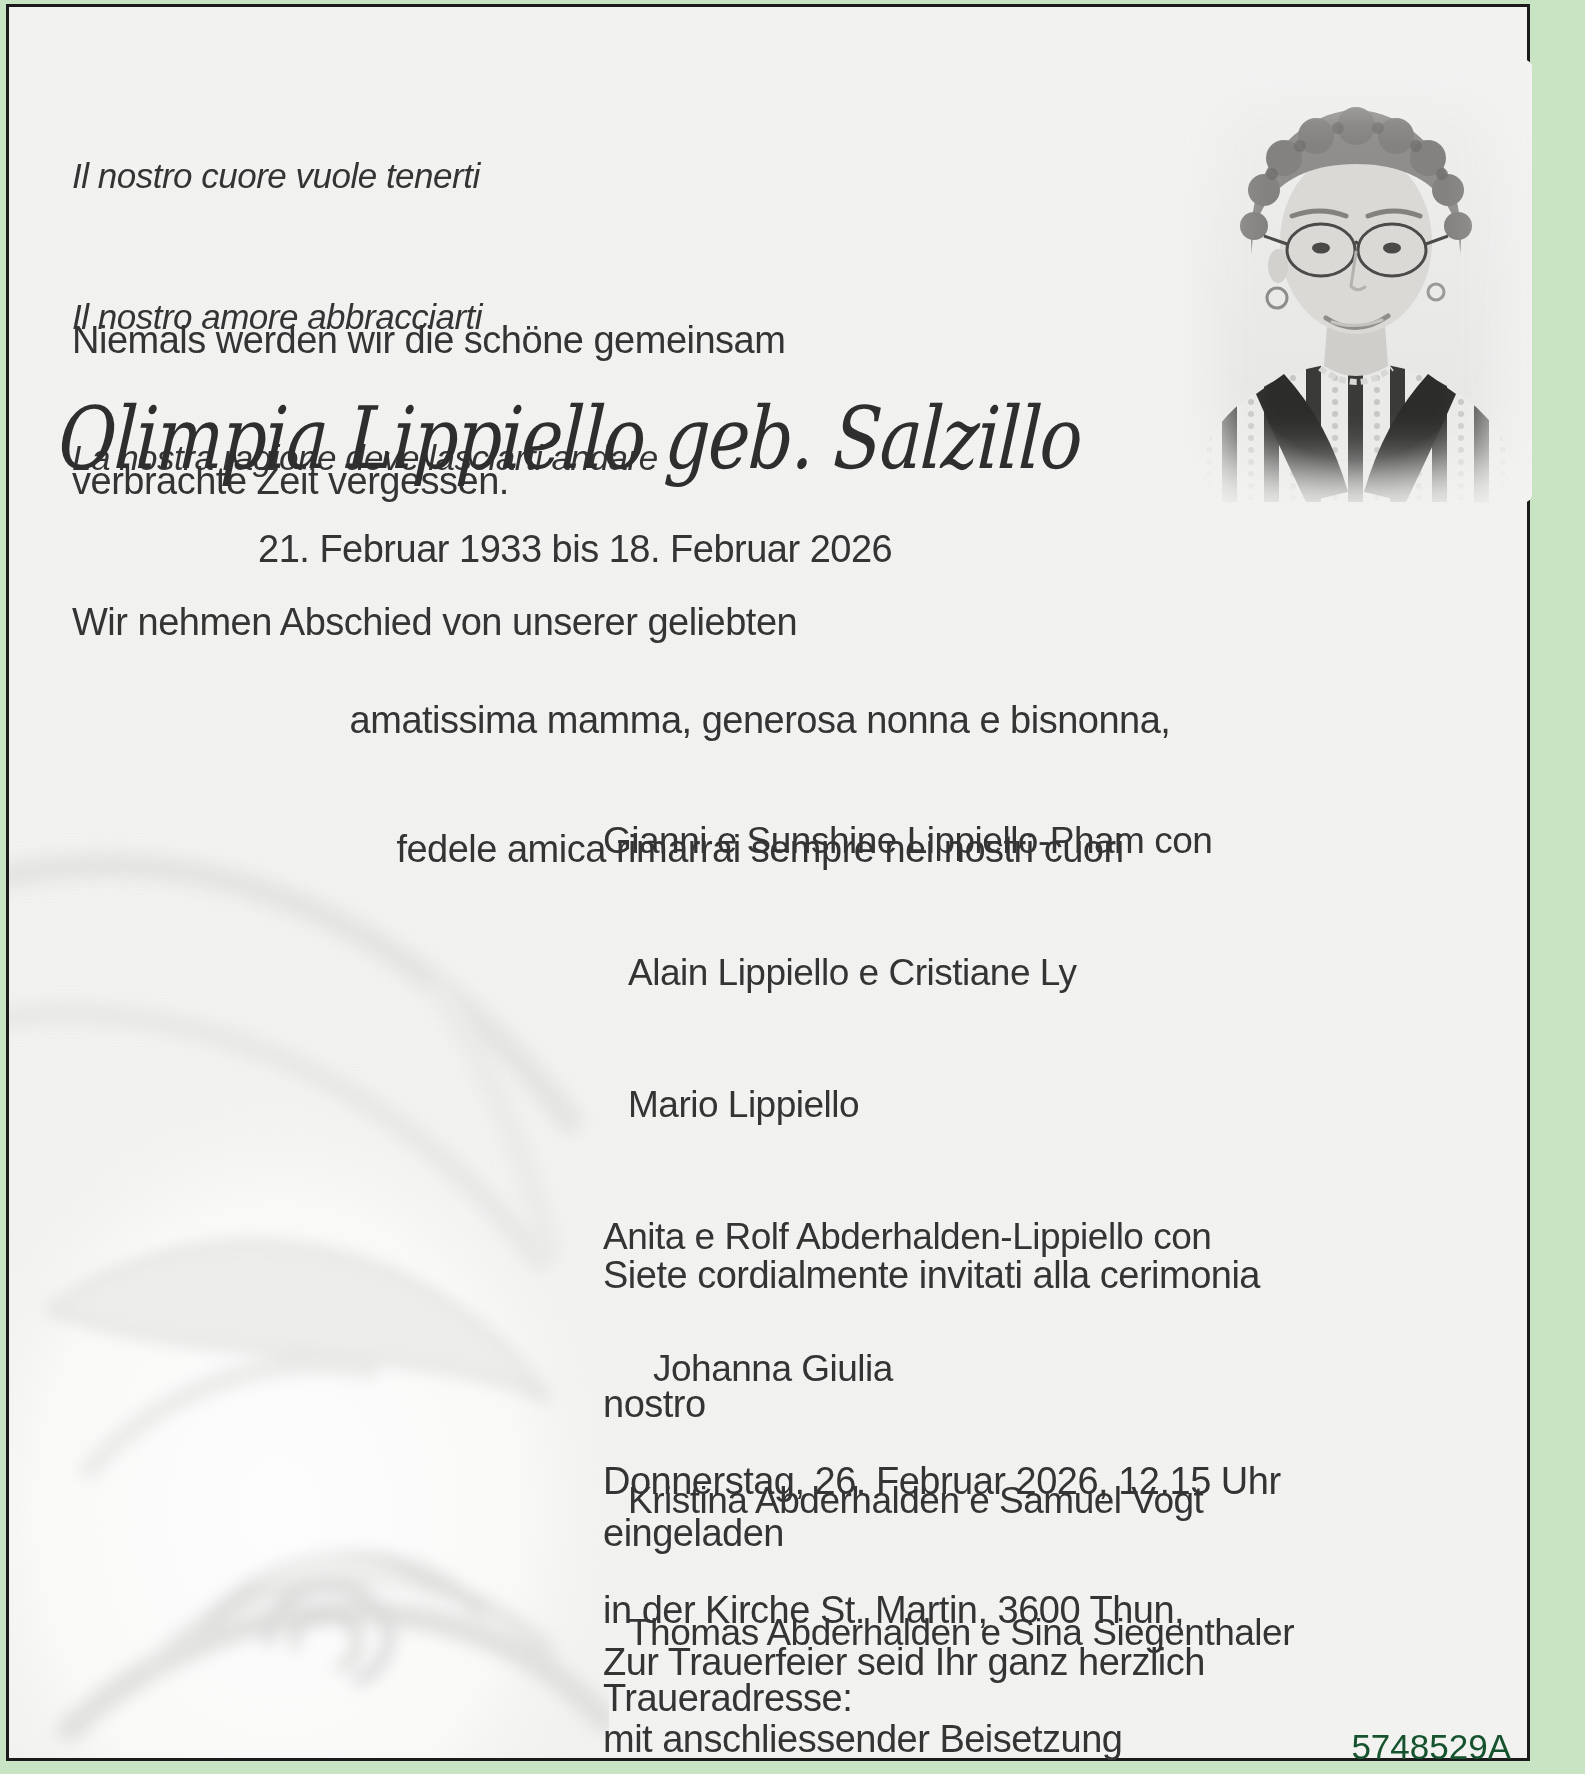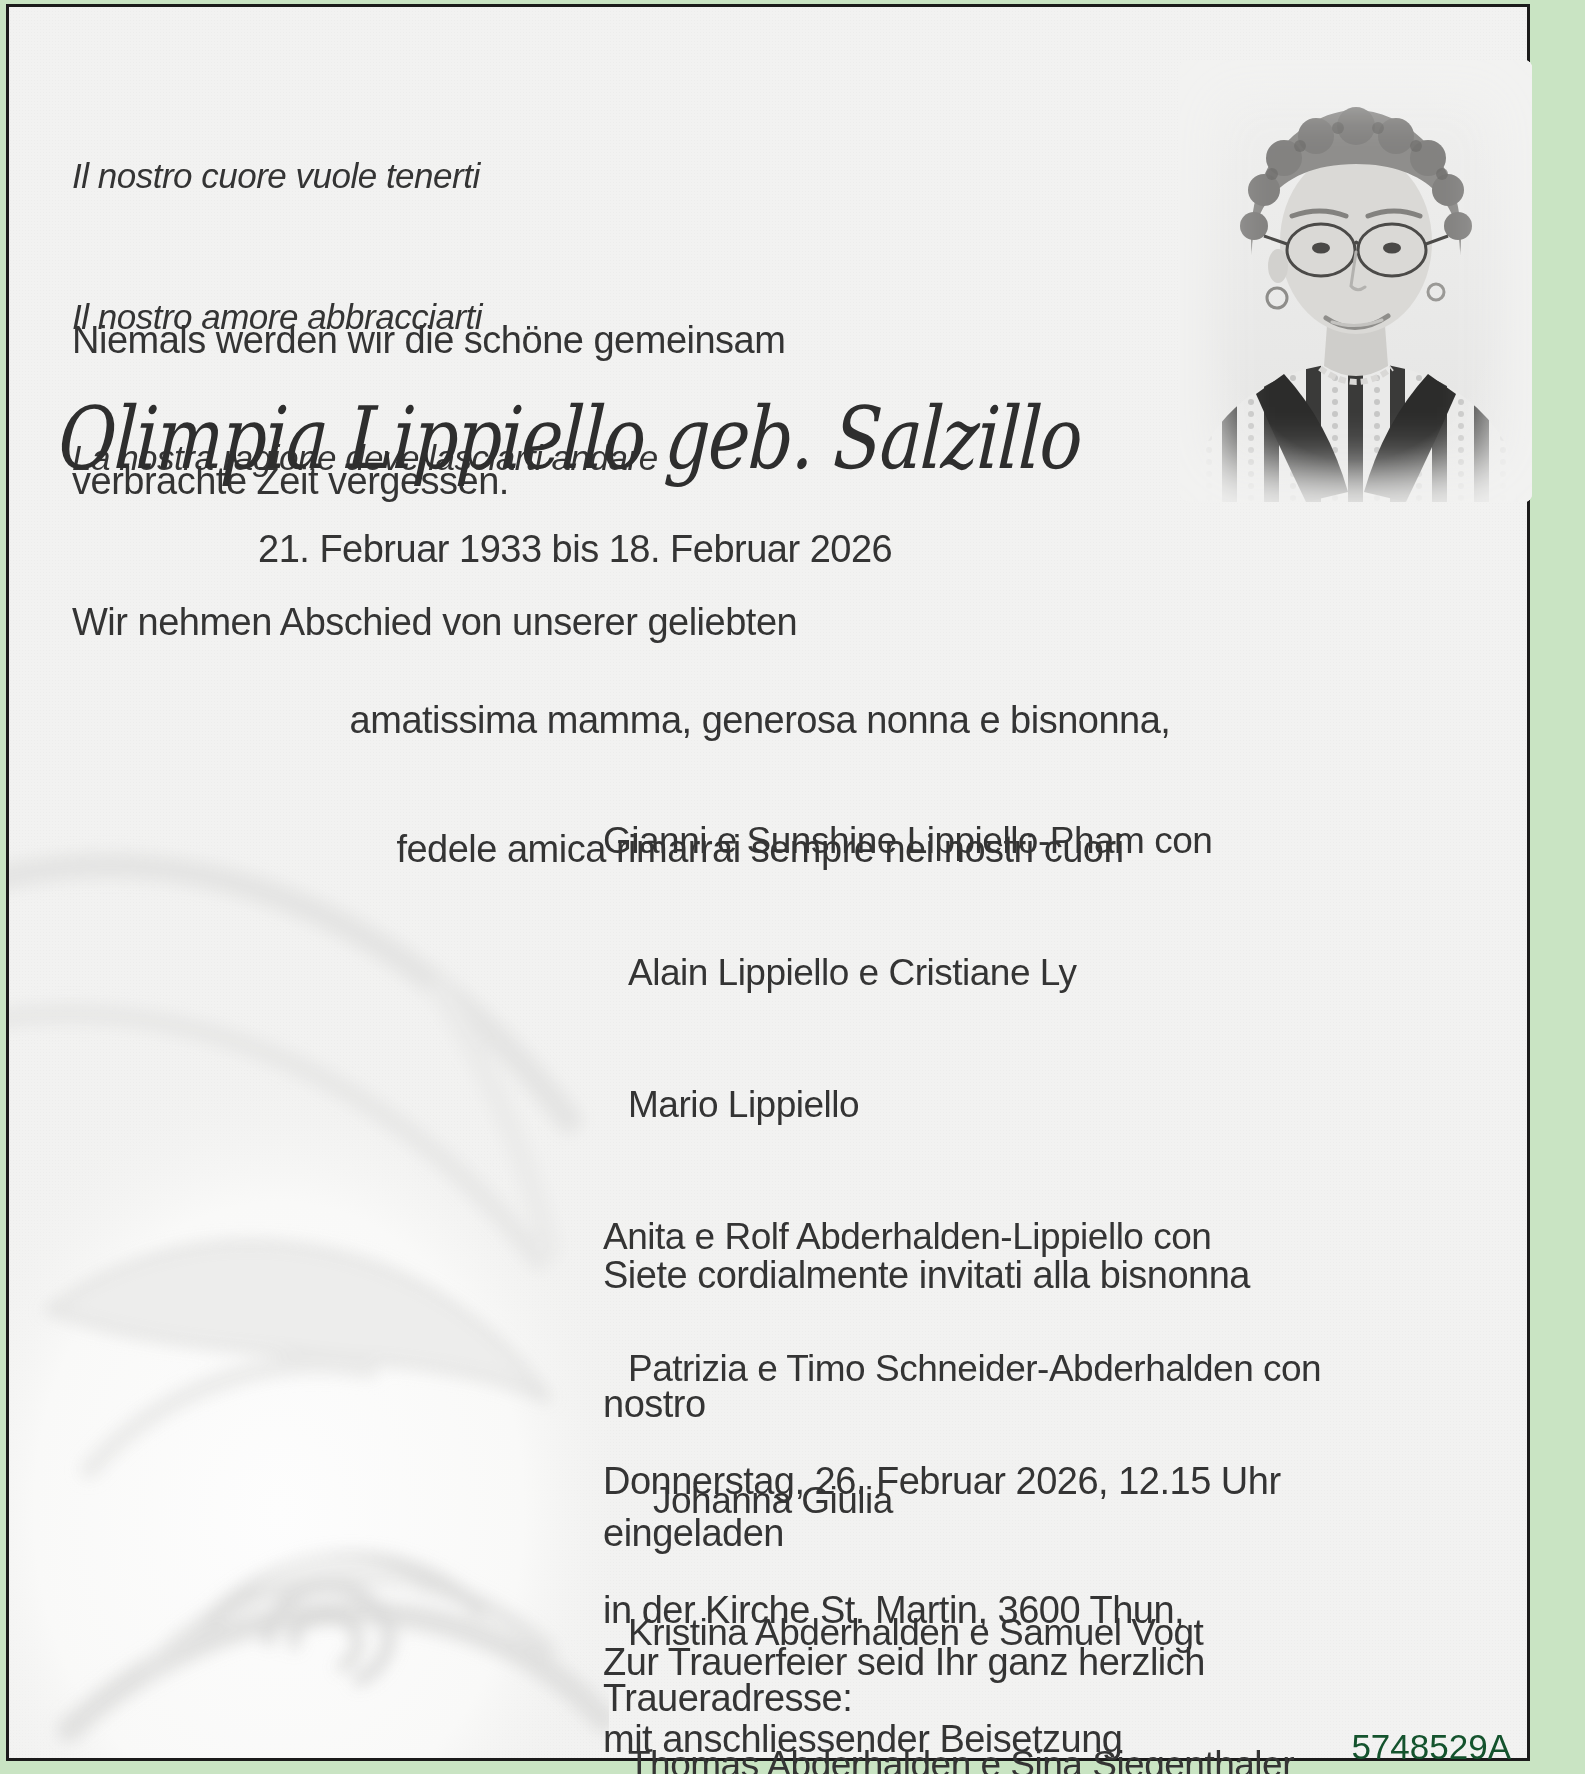--- a/index.html
+++ b/index.html
@@ -206,29 +206,28 @@
   <div class="txt tribute-block">
     <span class="line">amatissima mamma, generosa nonna e bisnonna,</span>
     <span class="line">fedele amica rimarrai sempre nei nostri cuori</span>
   </div>
 
   <div class="txt family-block">
     <span class="line ind-0">Gianni e Sunshine Lippiello-Pham con</span>
     <span class="line ind-1">Alain Lippiello e Cristiane Ly</span>
     <span class="line ind-1">Mario Lippiello</span>
     <span class="line ind-0">Anita e Rolf Abderhalden-Lippiello con</span>
-    <span class="line ind-1">Patrizia e Timo Schneider-Abderhalden con</span>
     <span class="line ind-2">Johanna Giulia</span>
     <span class="line ind-1">Kristina Abderhalden e Samuel Vogt</span>
     <span class="line ind-1">Thomas Abderhalden e Sina Siegenthaler</span>
     
   </div>
 
   <div class="txt invitation-block">
-    <span class="line">Siete cordialmente invitati alla bisnonna</span>
+    <span class="line">Siete cordialmente invitati alla cerimonia</span>
     <span class="line">nostro</span>
     <span class="line">eingeladen</span>
     <span class="line">Zur Trauerfeier seid Ihr ganz herzlich</span>
   </div>
 
   <div class="txt service-block">
     <span class="line">Donnerstag, 26. Februar 2026, 12.15 Uhr</span>
     <span class="line">in der Kirche St. Martin, 3600 Thun,</span>
     <span class="line">mit anschliessender Beisetzung</span>
     

